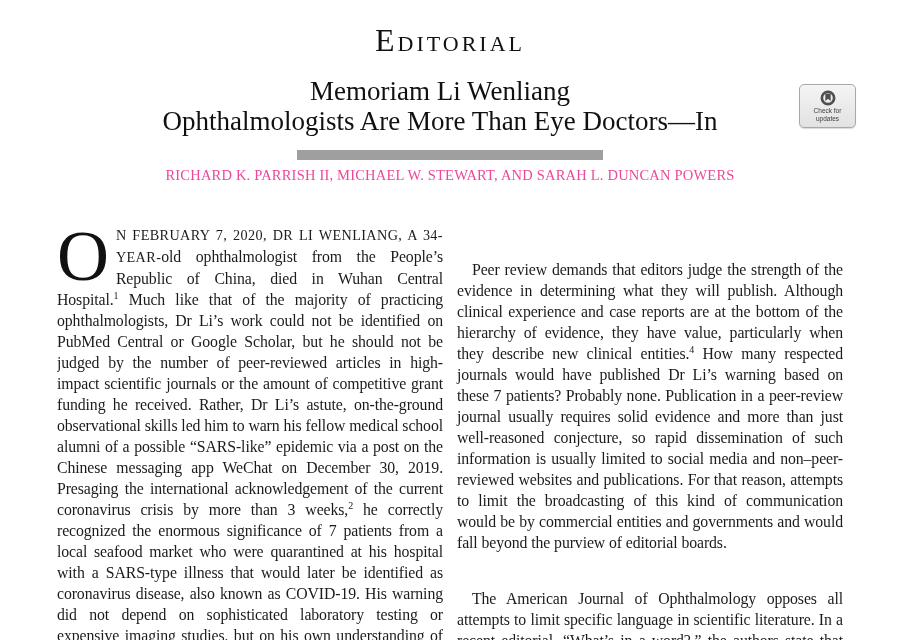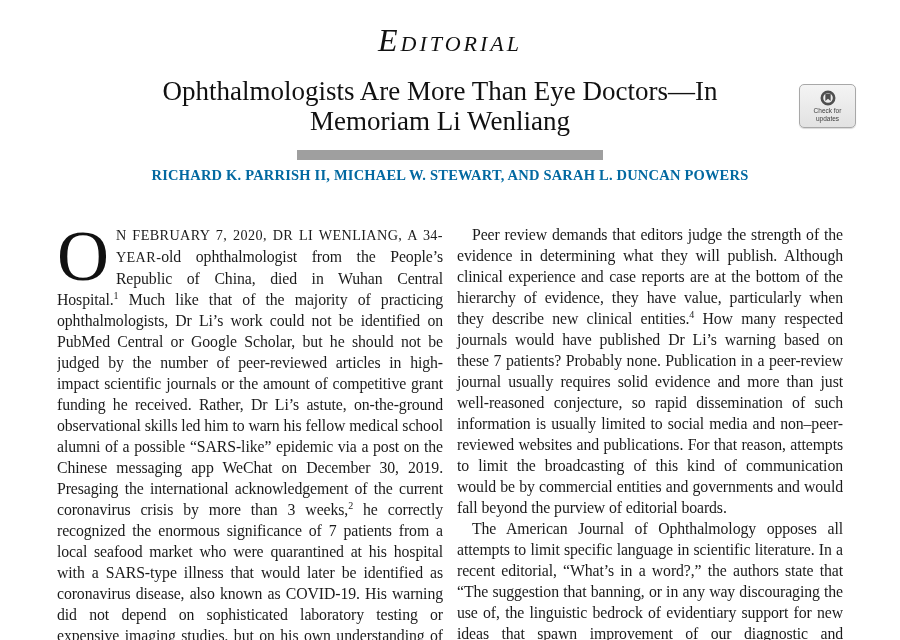--- a/index.html
+++ b/index.html
@@ -2,21 +2,21 @@
 <html><head>
 <meta charset="utf-8">
 <style>
   html,body{margin:0;padding:0;background:#fff;}
   .page{
     position:relative;width:900px;height:640px;background:#ffffff;
     overflow:hidden;font-family:"Liberation Serif",serif;color:#1b1b1b;
   }
   .section-label{
     position:absolute;top:22px;left:0;width:100%;text-align:center;
-    font-variant:small-caps;font-size:32px;letter-spacing:3px;color:#111;font-style:italic;
+    font-variant:small-caps;font-size:32px;letter-spacing:3px;color:#111;
   }
   .article-title{
     position:absolute;top:76px;left:70px;width:740px;text-align:center;
     font-size:27px;line-height:30px;color:#111;font-weight:400;
   }
   .updates-badge{
     position:absolute;left:799px;top:84px;width:55px;height:42px;
     border:1px solid #a8a8a8;border-radius:5px;
     background:linear-gradient(#f4f4f4,#e2e2e2);
     display:flex;flex-direction:column;align-items:center;justify-content:center;
@@ -25,49 +25,49 @@
   .updates-badge .mark{width:16px;height:16px;margin-bottom:1px;}
   .updates-badge .btxt{
     font-family:"Liberation Sans",sans-serif;font-size:6.5px;line-height:7.5px;
     color:#3c3c3c;text-align:center;
   }
   .divider-bar{
     position:absolute;top:150px;left:297px;width:306px;height:10px;background:#9f9f9f;
   }
   .authors{
     position:absolute;top:167px;left:0;width:100%;text-align:center;
-    font-weight:bold;font-size:14.5px;letter-spacing:.2px;color:#0369a1;
+    font-weight:normal;font-size:14.5px;letter-spacing:.2px;color:#ec4899;
   }
   .body-cols{
     position:absolute;top:224px;left:57px;width:786px;bottom:0;
     display:flex;gap:14px;overflow:hidden;
   }
   .col{width:386px;flex:0 0 386px;}
   .col p{
     margin:0;text-align:justify;font-size:15.8px;line-height:21px;
     letter-spacing:-0.1px;color:#1b1b1b;
   }
-  .col p.indent{text-indent:15px;}
+  .col p.indent{text-indent:15px;margin-top:35px;}
   .dropcap{
     float:left;font-size:72px;line-height:60px;padding:2px 7px 0 0;color:#111;
   }
   .opening-caps{font-size:14.2px;letter-spacing:.4px;}
   .it{}
   sup{font-size:10px;line-height:0;vertical-align:super;}
 </style>
 </head>
 <body>
 
 <div class="page">
 
   <div class="section-label">Editorial</div>
 
   <div class="article-title">
+    <div>Memoriam Li Wenliang</div>
     <div>Ophthalmologists Are More Than Eye Doctors—In</div>
-    <div>Memoriam Li Wenliang</div>
   </div>
 
   <div class="updates-badge">
     <span class="mark">
       <svg viewBox="0 0 24 24" width="16" height="16">
         <circle cx="12" cy="12" r="9.2" fill="none" stroke="#4f4f4f" stroke-width="4"></circle>
         <path d="M8 5.5 h8 v11 l-4 -3.4 -4 3.4 z" fill="#4f4f4f"></path>
       </svg>
     </span>
     <span class="btxt">Check for</span>

